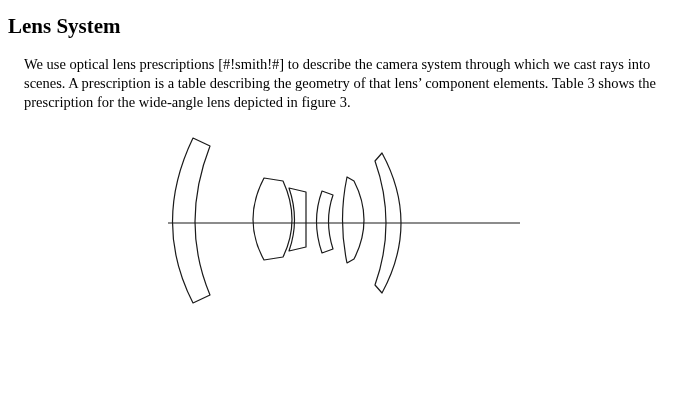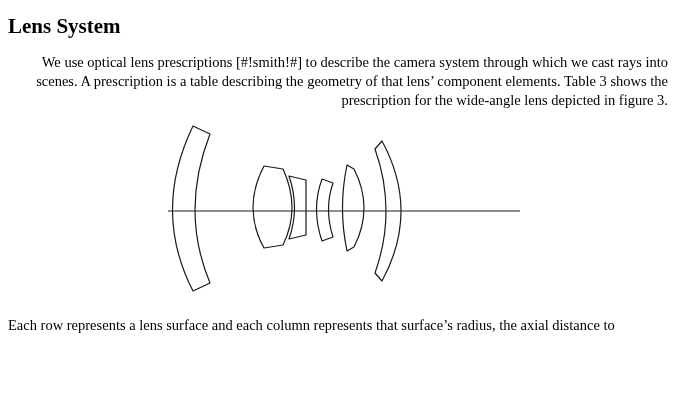--- a/index.html
+++ b/index.html
@@ -8,33 +8,33 @@
     background: #ffffff;
   }
   body {
     width: 677px;
     height: 400px;
     overflow: hidden;
     font-family: "Liberation Serif", "DejaVu Serif", serif;
     color: #000000;
   }
   .page {
-    padding: 8px 9px 0 8px;
+    padding: 8px 2px 0 8px;
   }
   h1.section-heading {
     font-size: 21px;
     line-height: 25px;
     margin: 6px 0 14px 0;
     font-weight: bold;
   }
   p.body-text {
     font-size: 14.5px;
     line-height: 19px;
-    margin: 0;
-    text-align: right;
+    margin: 16px;
+    text-align: left;
   }
   p.figure-caption {
     font-size: 14.5px;
     line-height: 19px;
     margin: 44px 0 0 0;
     text-align: center;
   }
   .bold { font-weight: bold; }
   .diagram-wrap {
     margin-left: -8px;
@@ -74,15 +74,14 @@
 
         <path d="M322,63 Q311,93 322,125 L333,121 Q324,93 333,67 Z"></path>
 
         <path d="M347,49 Q338,92 347,135 L354,131 Q374,92 354,53 Z"></path>
 
         <path d="M382,25 Q420,95 382,165 L375,157 Q397,95 375,33 Z"></path>
       </g>
     </svg>
   </div>
 
-  <p class="footer-text">Each row represents a lens surface and each column represents that surface’s radius, the axial distance to</p>
 
 </div>
 
 </body></html>

